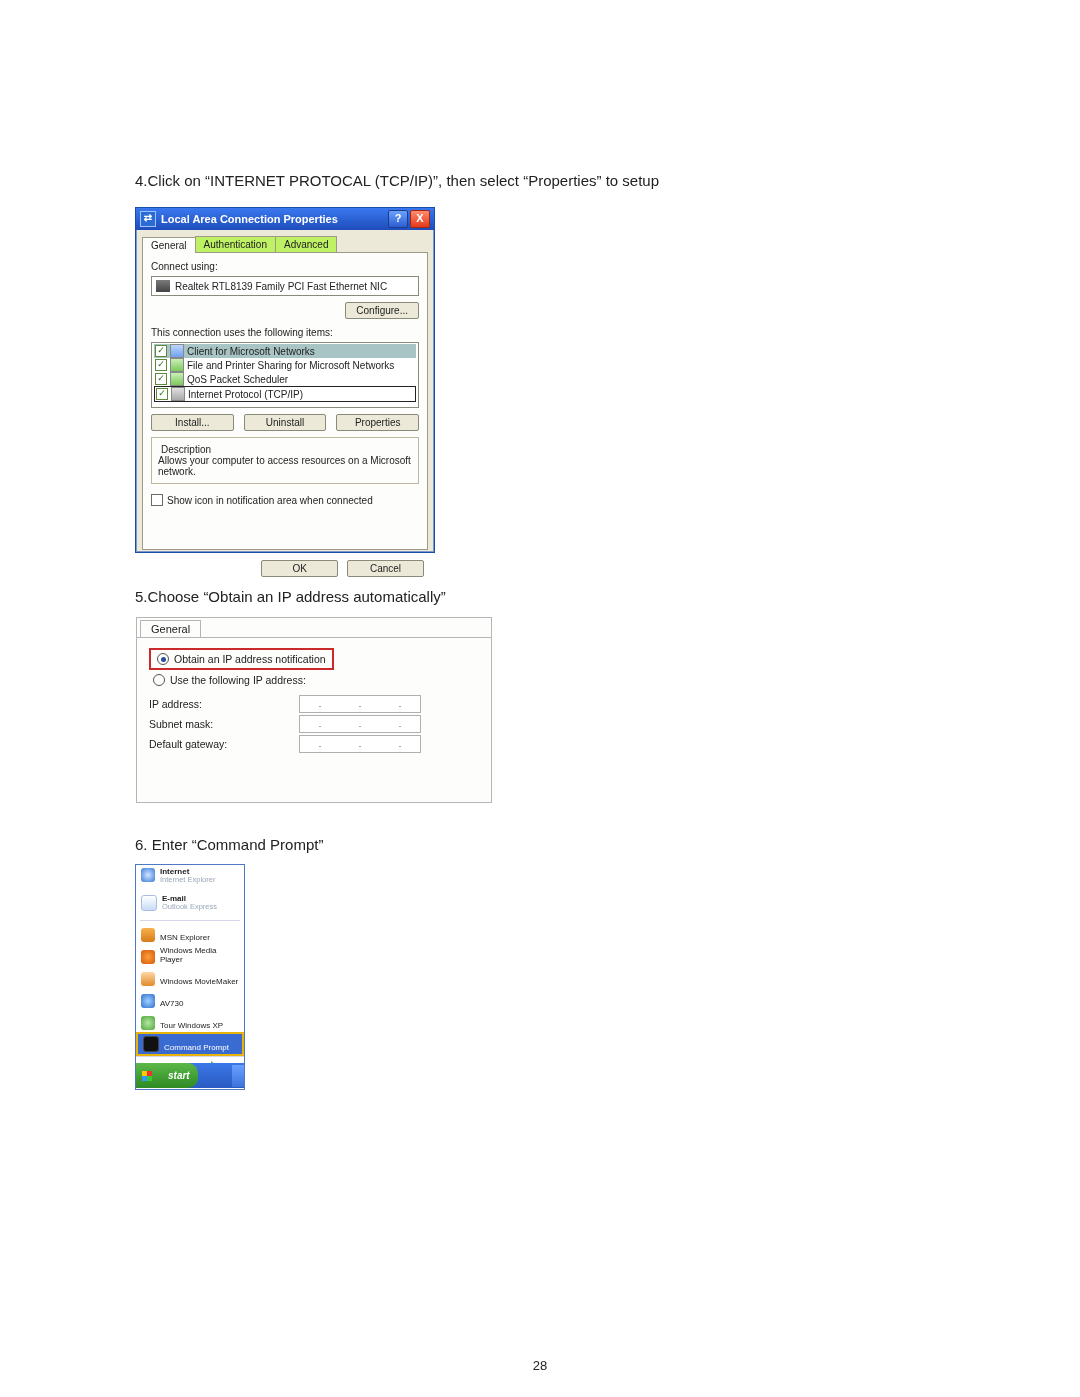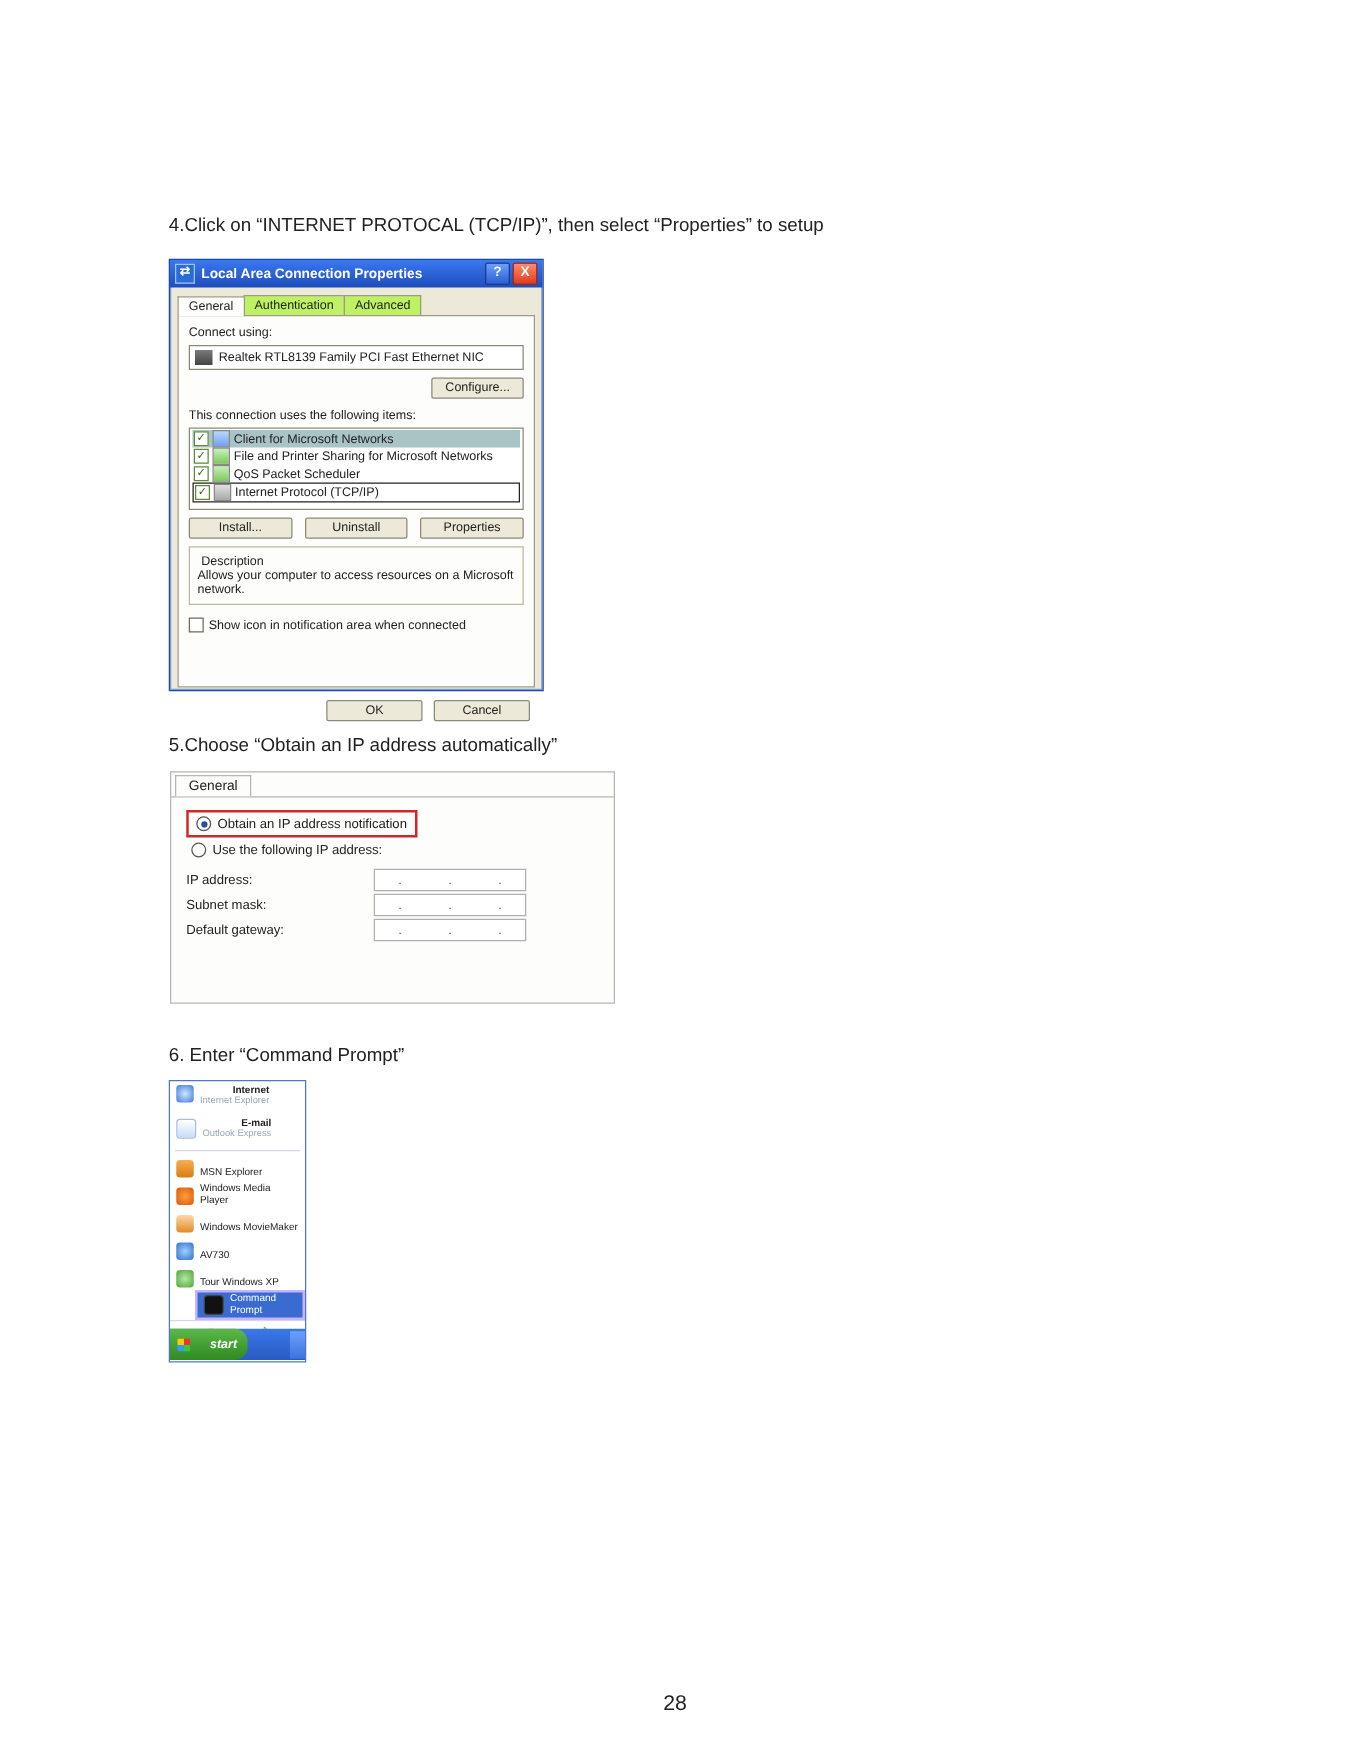--- a/index.html
+++ b/index.html
@@ -199,28 +199,28 @@
     width: 108px;
     height: 224px;
     border: 1px solid #4e78c4;
     background: #fff;
     font-size: 8px;
   }
   .sm-body { height: 198px; overflow:hidden;}
   .sm-row {
     display:flex; align-items:flex-end; padding: 2px 5px; height: 18px;
   }
-  .sm-row.tall { height: 22px; align-items:flex-start; padding-top:3px;text-align:right;}
+  .sm-row.tall { height: 22px; align-items:flex-start; padding-top:3px;}
   .sm-row .sm-icon { width: 14px; height: 14px; border-radius: 3px; margin-right: 5px; flex-shrink:0;}
   .sm-row .sm-labels { line-height: 1.0;}
   .sm-row .sm-main { font-weight: bold; font-size: 8px;}
   .sm-row .sm-sub { color:#9aa7b8; font-size:7.5px;}
   .sm-row .sm-text { font-size: 8px;}
   .sm-sep { height: 1px; background: #d6d6ea; margin: 1px 4px;}
-  .sm-hl { background:#3a6bd0; color:#fff; border:2px solid #c4b5fd; height:16px;margin-left:20px;}
+  .sm-hl { background:#3a6bd0; color:#fff; border:2px solid #eab308; height:16px;}
   .sm-hl .sm-text { color:#fff;}
   .sm-allprog { border-top: 1px solid #d6d6ea; height:18px; display:flex; align-items:center; justify-content:center; gap:4px;}
   .sm-arrow { width:0;height:0;border-top:5px solid transparent;border-bottom:5px solid transparent;border-left:7px solid #5fbf5f;}
   .sm-taskbar {
     height: 25px; background: linear-gradient(#3a78e8, #2a5ac2); display:flex; align-items:center;
   }
   .sm-start {
     height: 25px; width: 56px; background: linear-gradient(#5bb848,#2e8a22); border-radius: 0 10px 10px 0; color:#fff; font-style:italic; font-weight:bold; font-size:10px; display:flex; align-items:center; padding-left:6px; gap:16px;
   }
   .sm-start .flag { width:10px;height:10px; background: conic-gradient(#e33 0 25%, #3c3 0 50%, #39f 0 75%, #fc0 0);}
@@ -231,21 +231,21 @@
   .ic-wmp { background: radial-gradient(#ff9e3a,#d45a0c); border-radius:50%;}
   .ic-mm { background: linear-gradient(#ffd7a5,#e08a2a);}
   .ic-av { background: radial-gradient(#9fd0ff,#2f6fcd); border-radius:50%;}
   .ic-tour { background: radial-gradient(#b6e6a4,#4aa636); border-radius:50%;}
   .ic-cmd { background:#111; border:1px solid #444;}
   .page-num {
     position:absolute;
     bottom: 24px;
     left: 0; right: 0;
     text-align:center;
-    font-size: 17px;
+    font-size: 13px;
   }
 </style>
 </head>
 <body>
 
 <div class="page">
   <div class="step-text" style="left:135px; top:172px;">4.Click on “INTERNET PROTOCAL (TCP/IP)”, then select “Properties” to setup</div>
 
   <div class="dialog1">
     <div class="titlebar">

